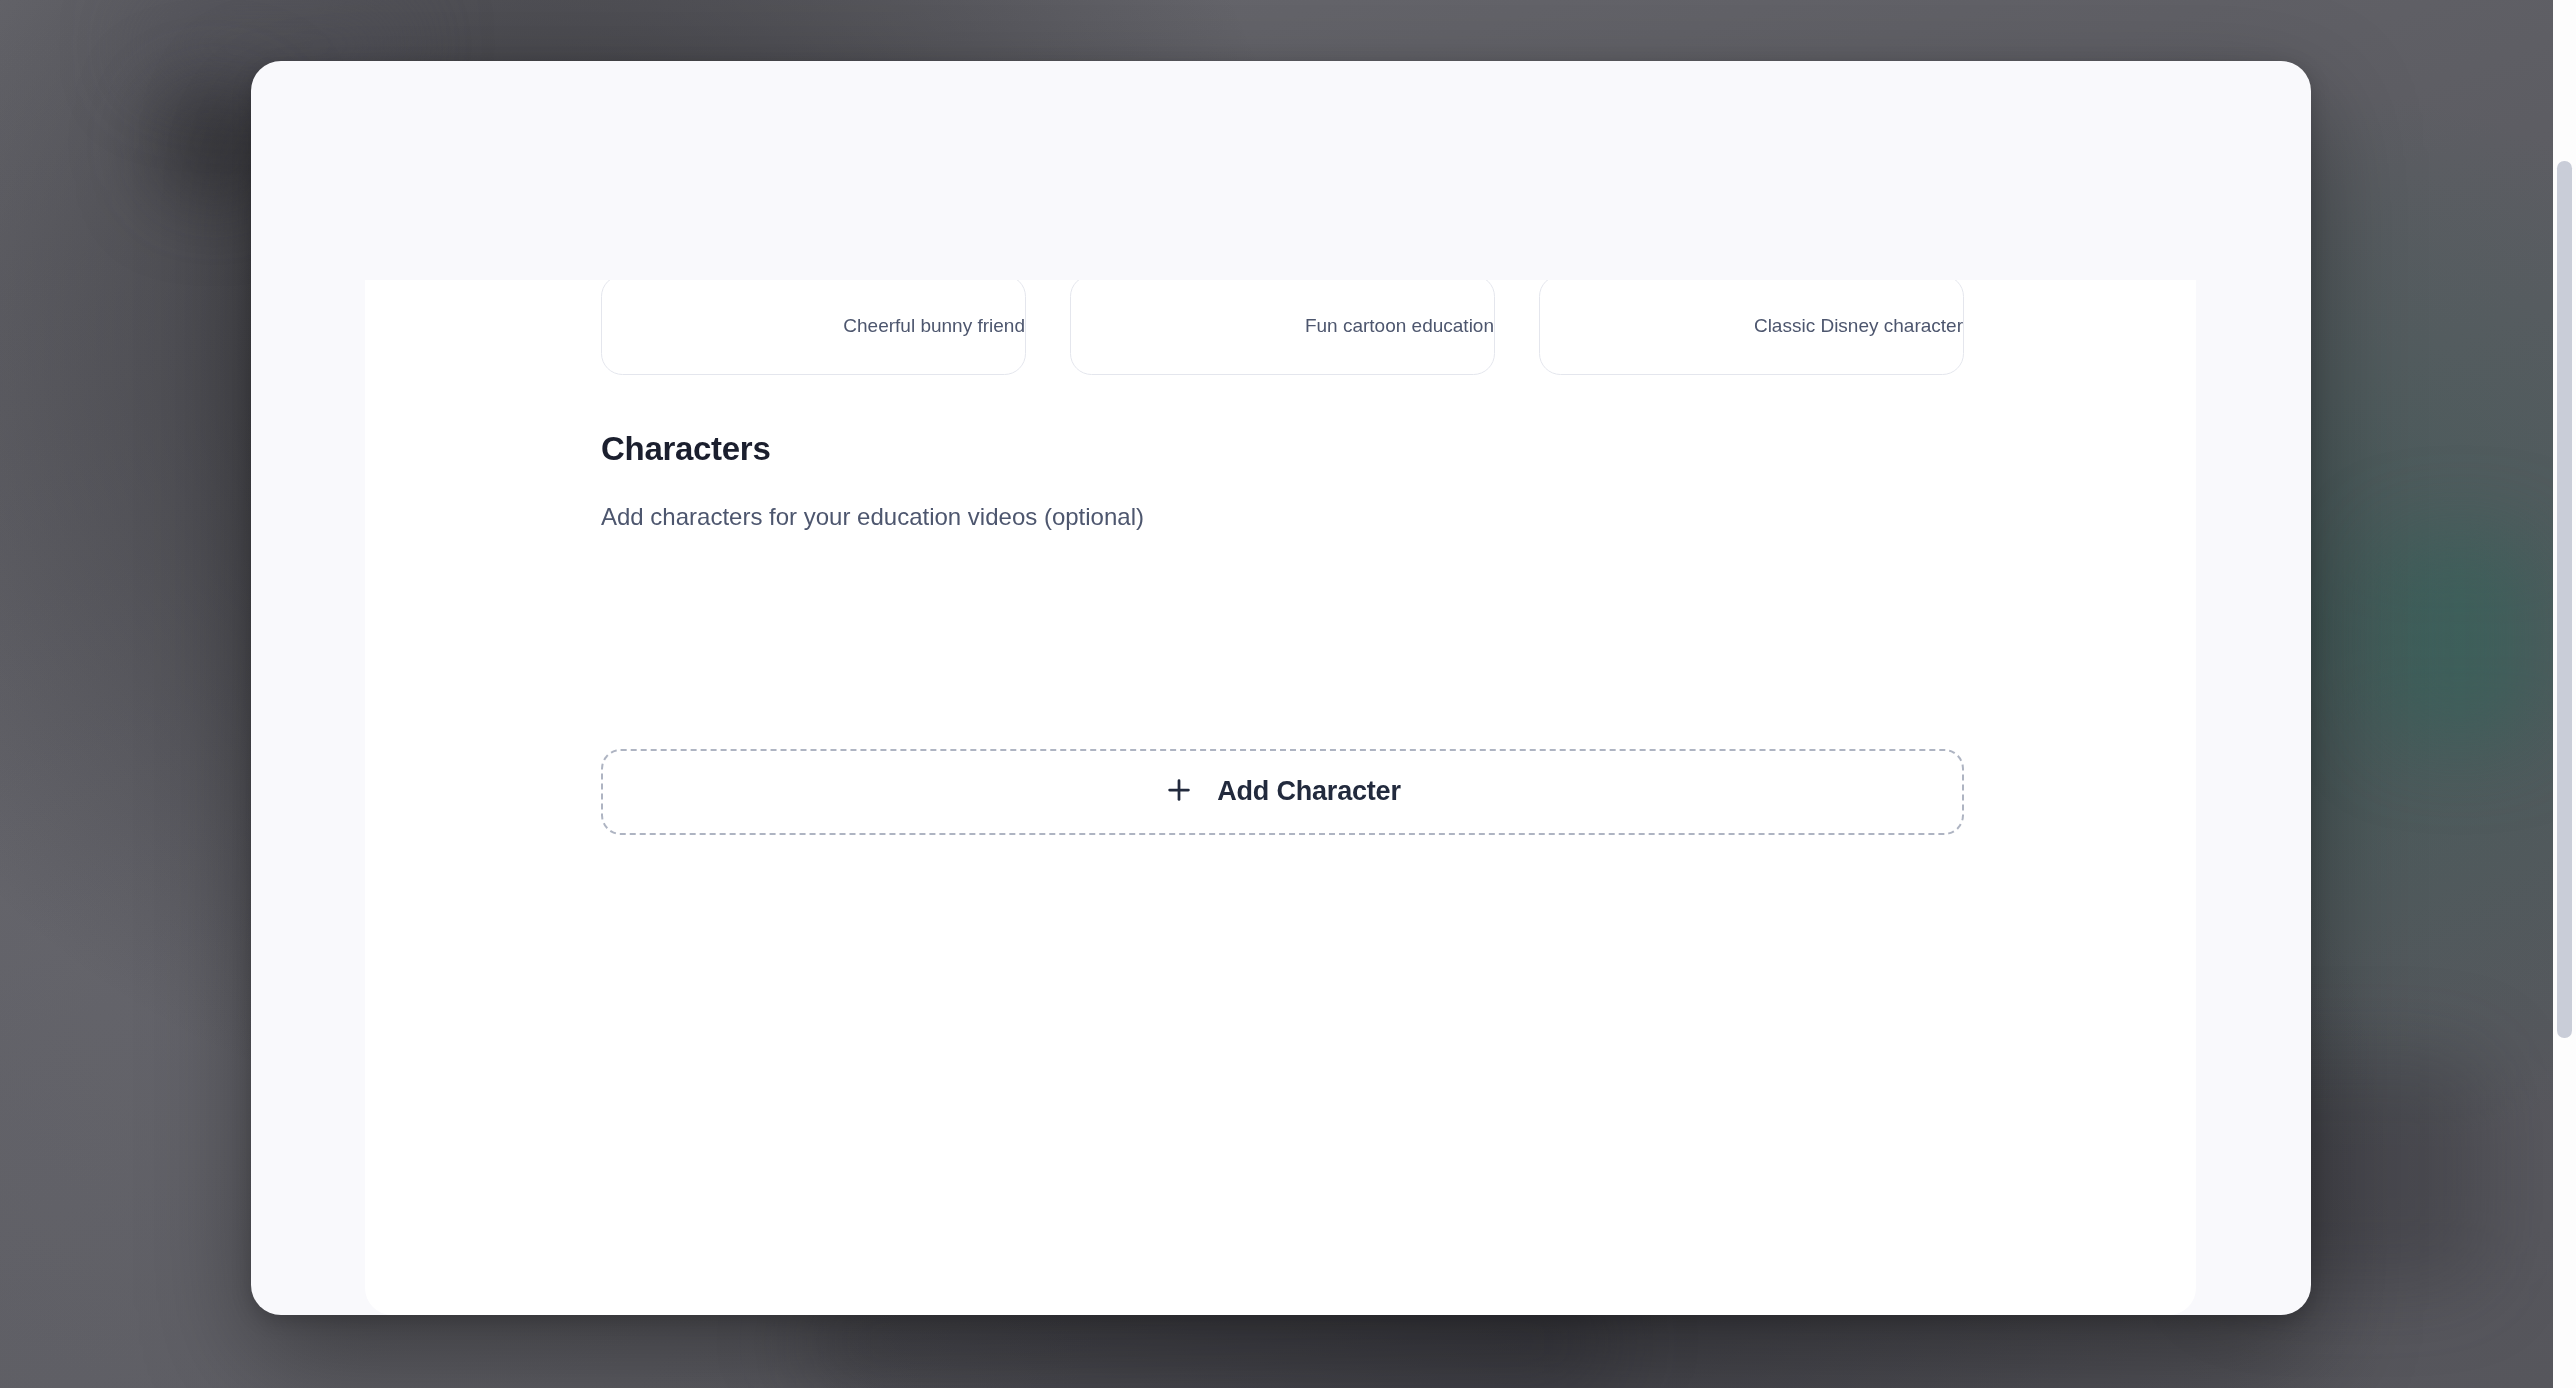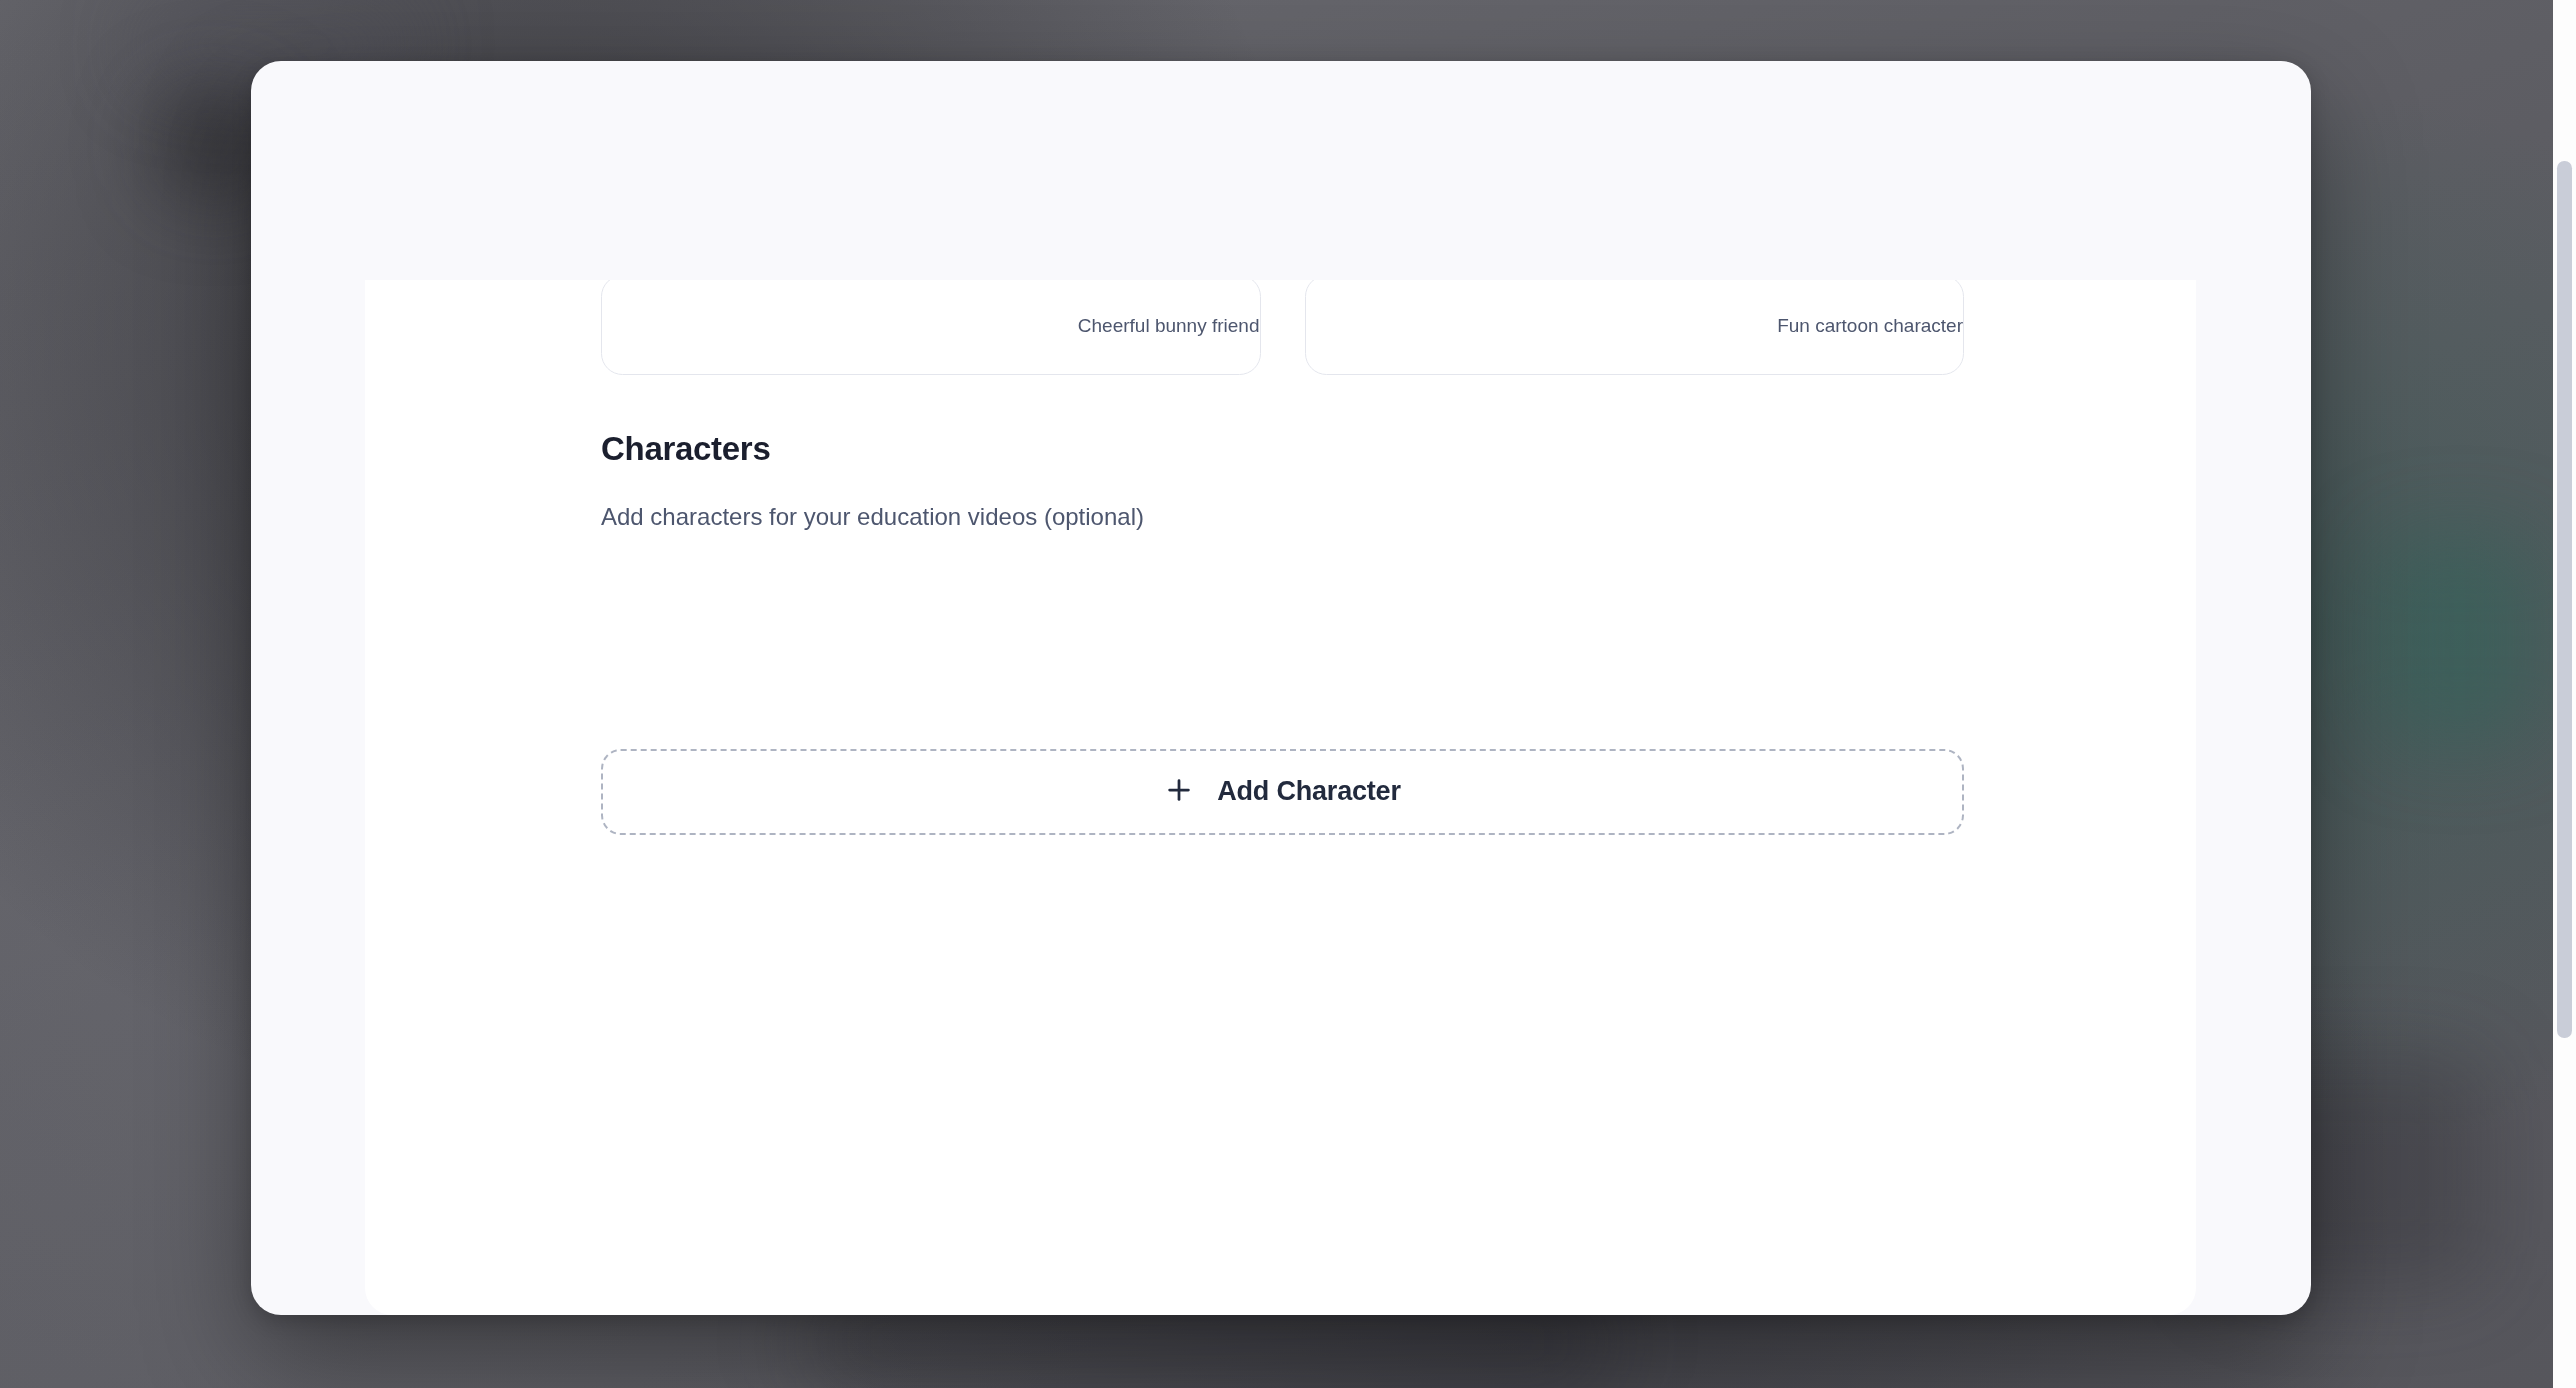--- a/index.html
+++ b/index.html
@@ -218,21 +218,25 @@
   <div class="modal-body">
     <div class="body-inner">
 
       <div class="style-row">
         <div class="style-card">
 
           <div class="style-card-desc">Cheerful bunny friend</div>
         </div>
         <div class="style-card">
 
-          <div class="style-card-desc">Fun cartoon character</div>
+          <div class="style-card-desc">Fun cartoon education</div>
+        </div>
+        <div class="style-card">
+
+          <div class="style-card-desc">Classic Disney character</div>
         </div>
       </div>
 
       <div class="section-title characters-title">Characters</div>
       <div class="section-sub characters-sub">Add characters for your education videos (optional)</div>
 
       <button class="dashed-button add-character-button">
         <span>
           <svg width="30" height="30" viewBox="0 0 24 24" fill="none" stroke="#222a3d" stroke-width="2.2" stroke-linecap="round">
             <line x1="12" y1="4.5" x2="12" y2="19.5"></line>

